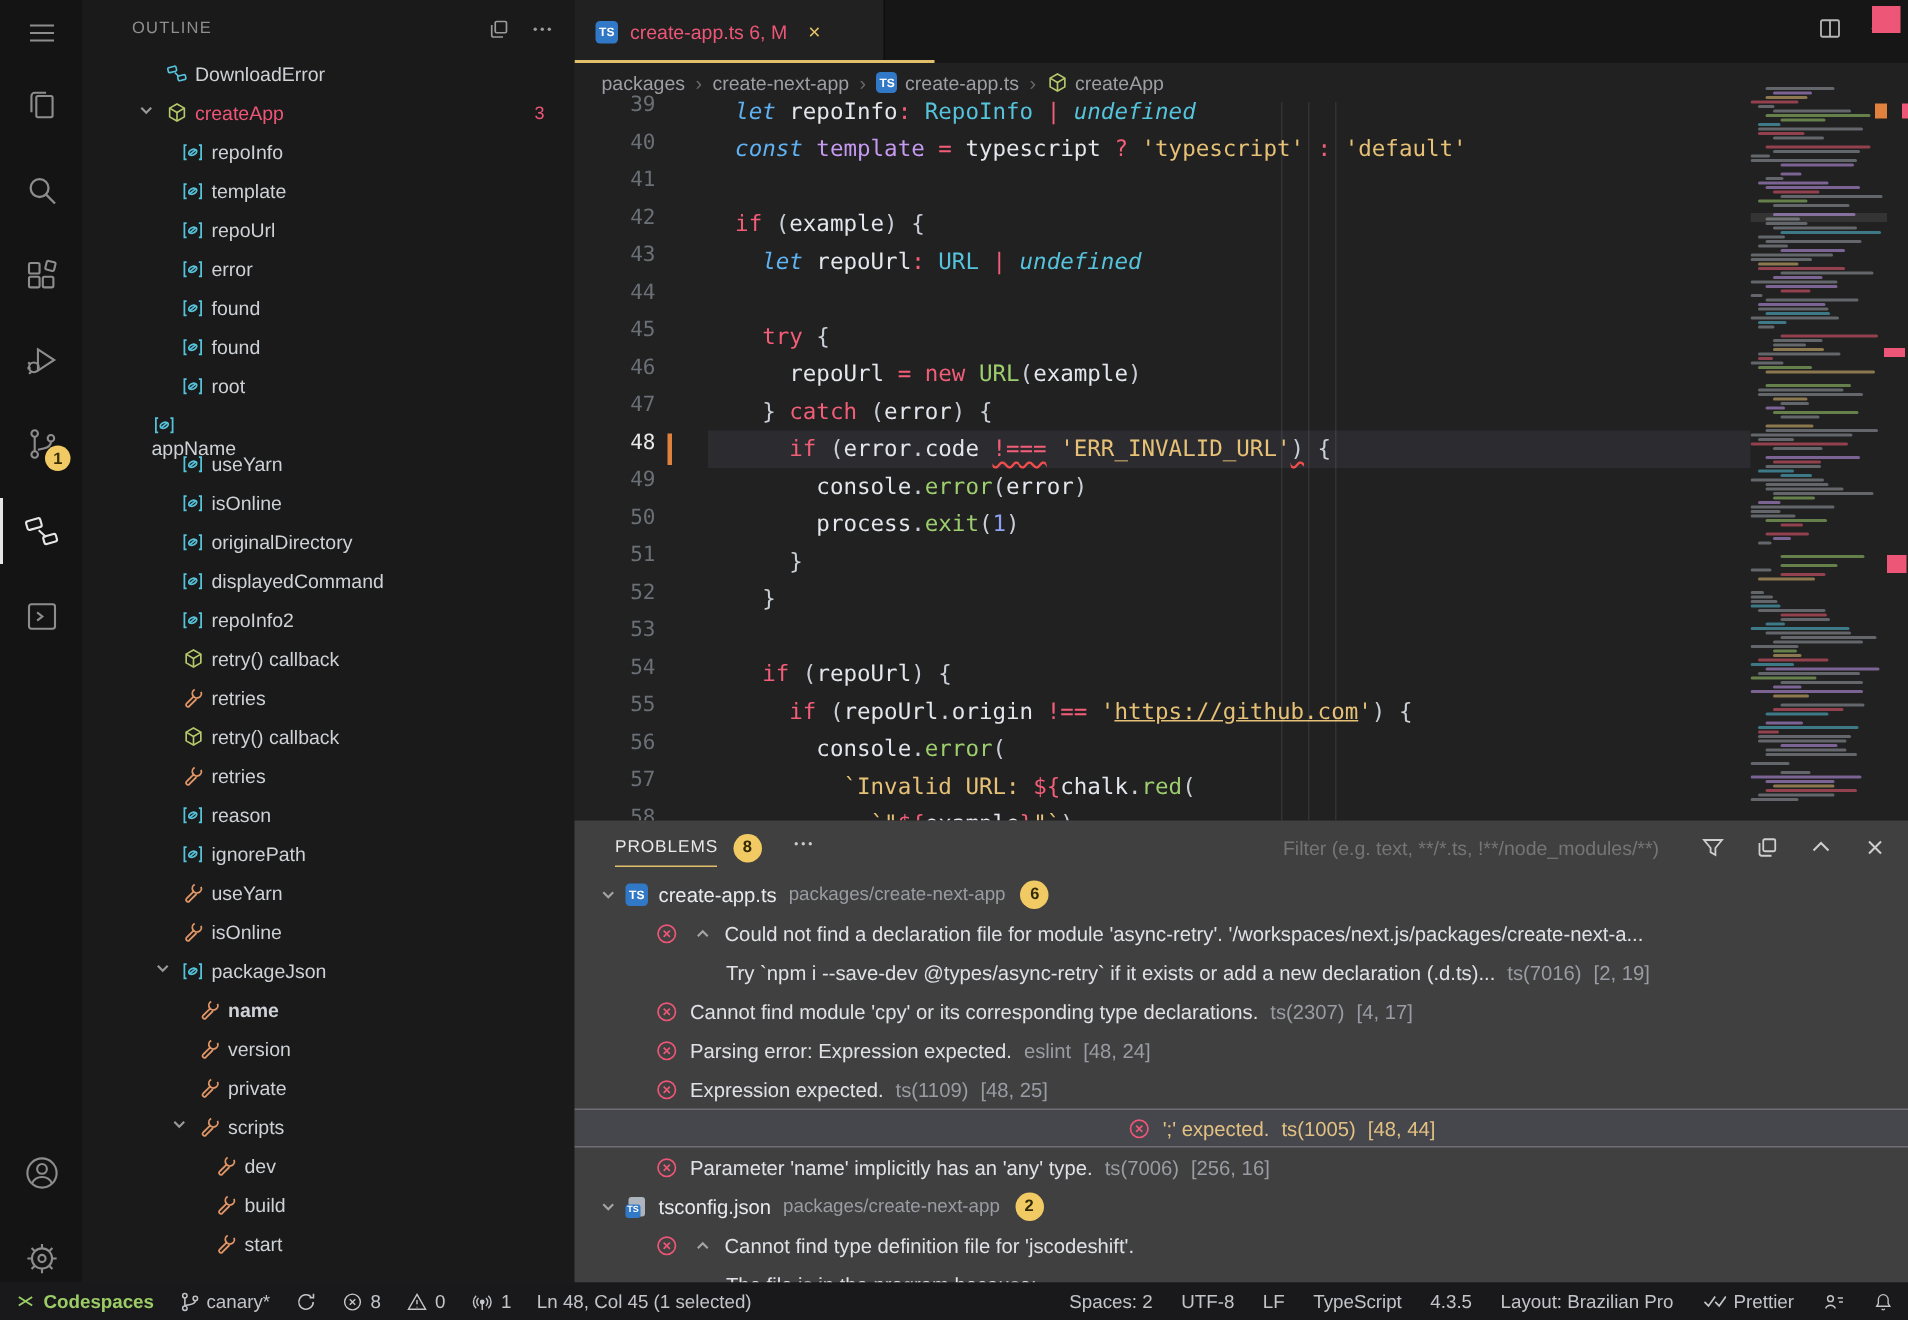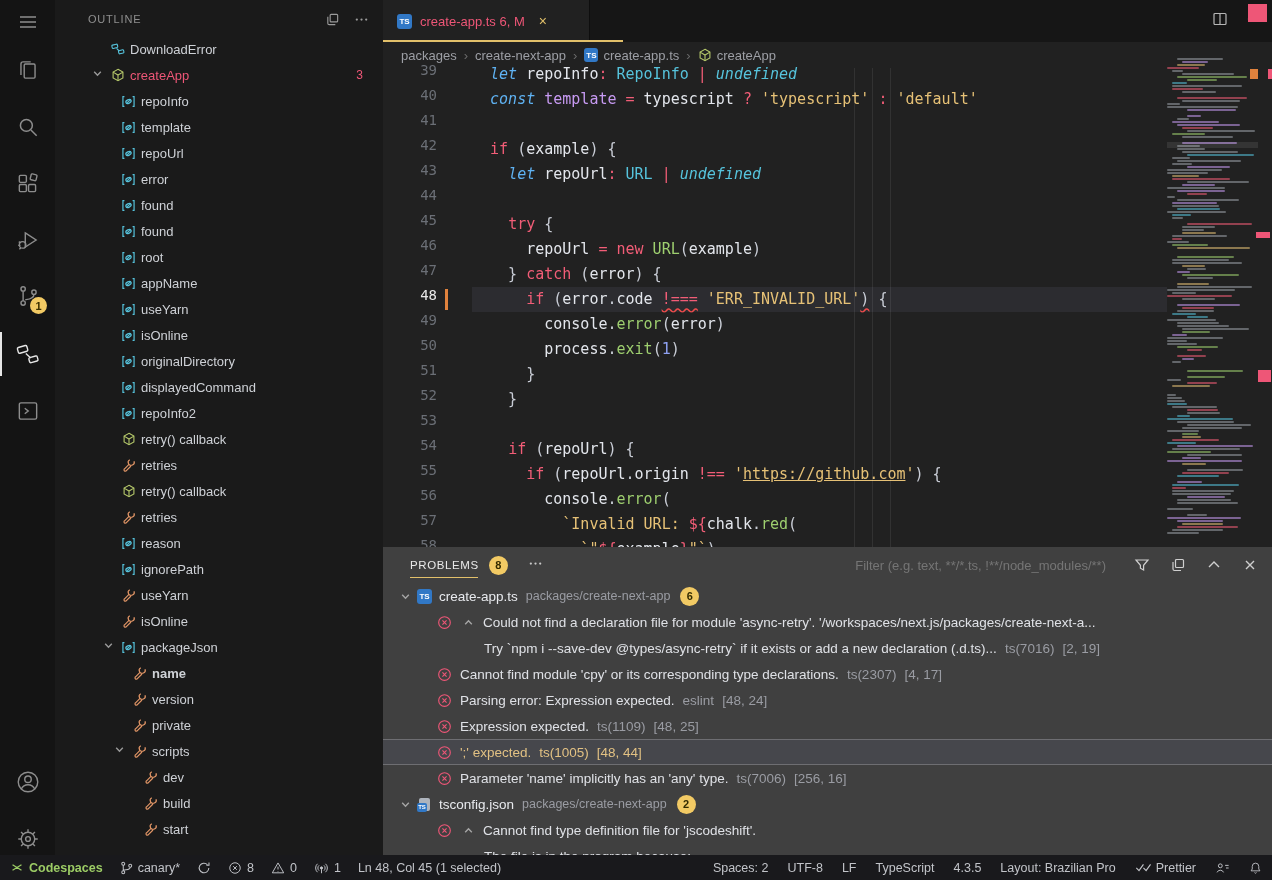--- a/index.html
+++ b/index.html
@@ -80,21 +80,21 @@
   .prow .ficon{margin-left:4px;flex:none;display:flex;}
   .prow .fname{margin-left:7px;color:#e8eaee;}
   .prow .fpath{margin-left:8px;color:#9a9ca3;font-size:12.5px;}
   .prow .badge-y{margin-left:10px;}
   .prow .eicon{margin-left:54px;color:#ee5677;flex:none;display:flex;}
   .prow .echev{width:14px;margin-left:9px;color:#a5a5a5;flex:none;display:flex;justify-content:center;}
   .prow .etext{margin-left:8px;}
   .prow .esrc,.prow .epos{margin-left:8px;color:#9a9ca3;}
   .prow.cont .etext{margin-left:101px;}
   .prow.noexp .etext{margin-left:8px;}
-  .prow.sel{background:#46474c;border-top:1px solid #6e6e72;border-bottom:1px solid #6e6e72;}
+  .prow.sel{background:#46474c;border-top:1px solid #6e6e72;border-bottom:1px solid #6e6e72;justify-content:center;}
   .prow.sel .etext,.prow.sel .esrc,.prow.sel .epos{color:#e2c183;}
   
   .statusbar{position:absolute;left:0;right:0;bottom:0;height:25px;background:#19191c;
              display:flex;align-items:center;font-size:12.5px;color:#c2c4c9;padding:0 10px;}
   .st-item{display:flex;align-items:center;gap:5px;margin-right:17px;cursor:pointer;white-space:nowrap;}
   .st-item.accent{color:#9ccc65;font-weight:bold;}
   .st-right{margin-left:auto;display:flex;align-items:center;}
   .st-right .st-item{margin-right:0;margin-left:19px;}
   .fileicon-ts{width:15px;height:15px;border-radius:3px;background:#3178c6;color:#fff;
                font-size:8px;font-weight:bold;display:flex;align-items:center;justify-content:center;flex:none;}
@@ -296,21 +296,21 @@
           <span class="chev"></span>
           <span class="ticon ic-cyan">
             <svg width="15" height="15" viewBox="0 0 14 14" stroke="currentColor" stroke-width="1.1" fill="none">
               <path d="M3.2 2.5H1.8v9h1.4M10.8 2.5h1.4v9h-1.4"></path>
               <ellipse cx="7" cy="7" rx="2.6" ry="1.7" transform="rotate(-25 7 7)"></ellipse>
               <path d="M5.2 8.5l3.6-3"></path>
             </svg>
           </span>
           <span class="tlabel">root</span>
         </div>
-        <div class="trow" style="padding-left: 44px;">
+        <div class="trow" style="padding-left: 44px; flex-direction: column;">
           <span class="chev"></span>
           <span class="ticon ic-cyan">
             <svg width="15" height="15" viewBox="0 0 14 14" stroke="currentColor" stroke-width="1.1" fill="none">
               <path d="M3.2 2.5H1.8v9h1.4M10.8 2.5h1.4v9h-1.4"></path>
               <ellipse cx="7" cy="7" rx="2.6" ry="1.7" transform="rotate(-25 7 7)"></ellipse>
               <path d="M5.2 8.5l3.6-3"></path>
             </svg>
           </span>
           <span class="tlabel">appName</span>
         </div>

